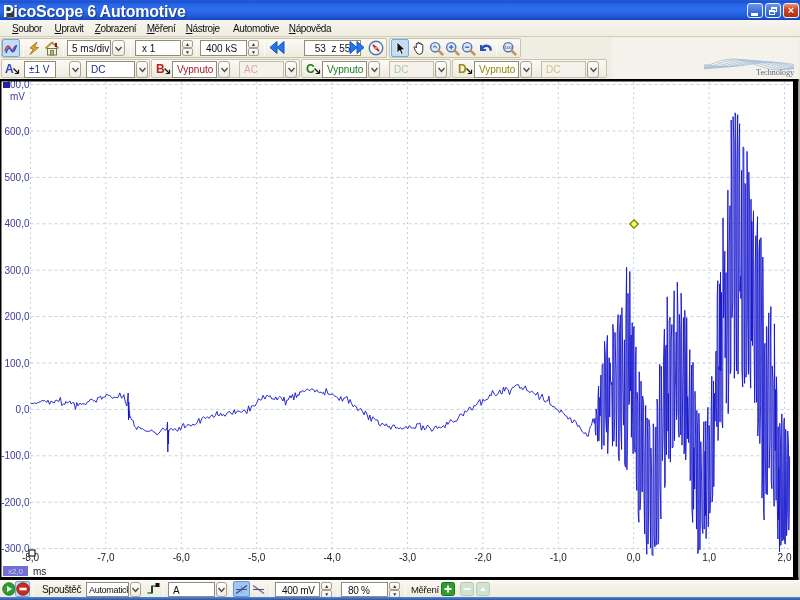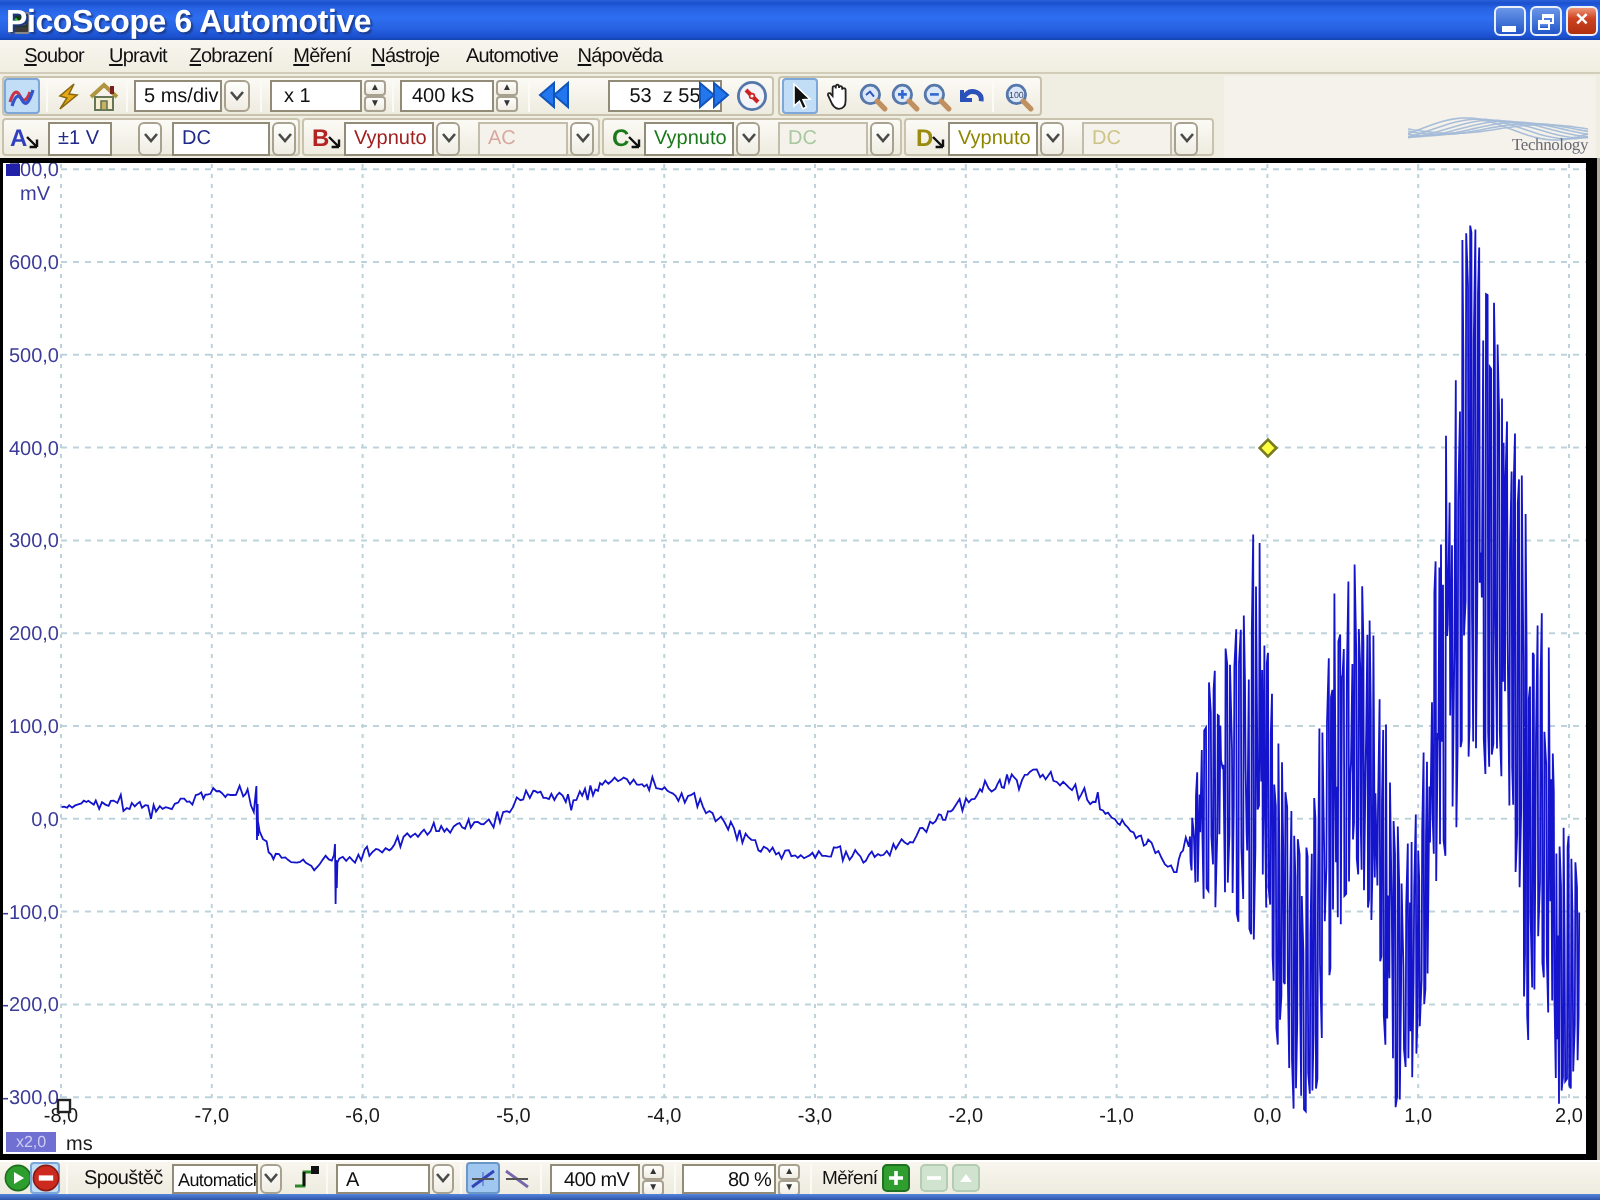--- a/index.html
+++ b/index.html
@@ -290,21 +290,21 @@
           <path d="M2 2.5 L13 10.5" stroke="#7766aa" stroke-width="1.4"></path>
           <path d="M2 6.5 L13 6.5" stroke="#555" stroke-width="1"></path>
         </svg></div>
       <div class="sep" style="left:270px;top:1px;height:15px;"></div>
       <div class="tfield" style="left:275px;top:1px;width:45px;height:15px;padding-left:6px;">400 mV</div>
       <div class="spin" style="left:321px;top:1px;height:15px;">
         <div>▲</div>
         <div>▼</div>
       </div>
       <div class="sep" style="left:337px;top:1px;height:15px;"></div>
-      <div class="tfield" style="left:341px;top:1px;width:47px;height:15px;padding-left:22px;">80 %</div>
+      <div class="tfield" style="left:341px;top:1px;width:47px;height:15px;padding-left:6px;">80 %</div>
       <div class="spin" style="left:389px;top:1px;height:15px;">
         <div>▲</div>
         <div>▼</div>
       </div>
       <div class="sep" style="left:405px;top:1px;height:15px;"></div>
       <div class="abs" style="left:411px;top:3px;font-size:9.5px;">Měření</div>
       <div class="abs" style="left:441px;top:1px;"><svg width="14" height="14" viewBox="0 0 14 14" style="">
           <rect x="0.5" y="0.5" width="13" height="13" rx="2" fill="#2f9e2f" stroke="#1f7020"></rect>
           <path d="M7 3.5 L7 10.5 M3.5 7 L10.5 7" stroke="#fff" stroke-width="1.8"></path>
         </svg></div>

